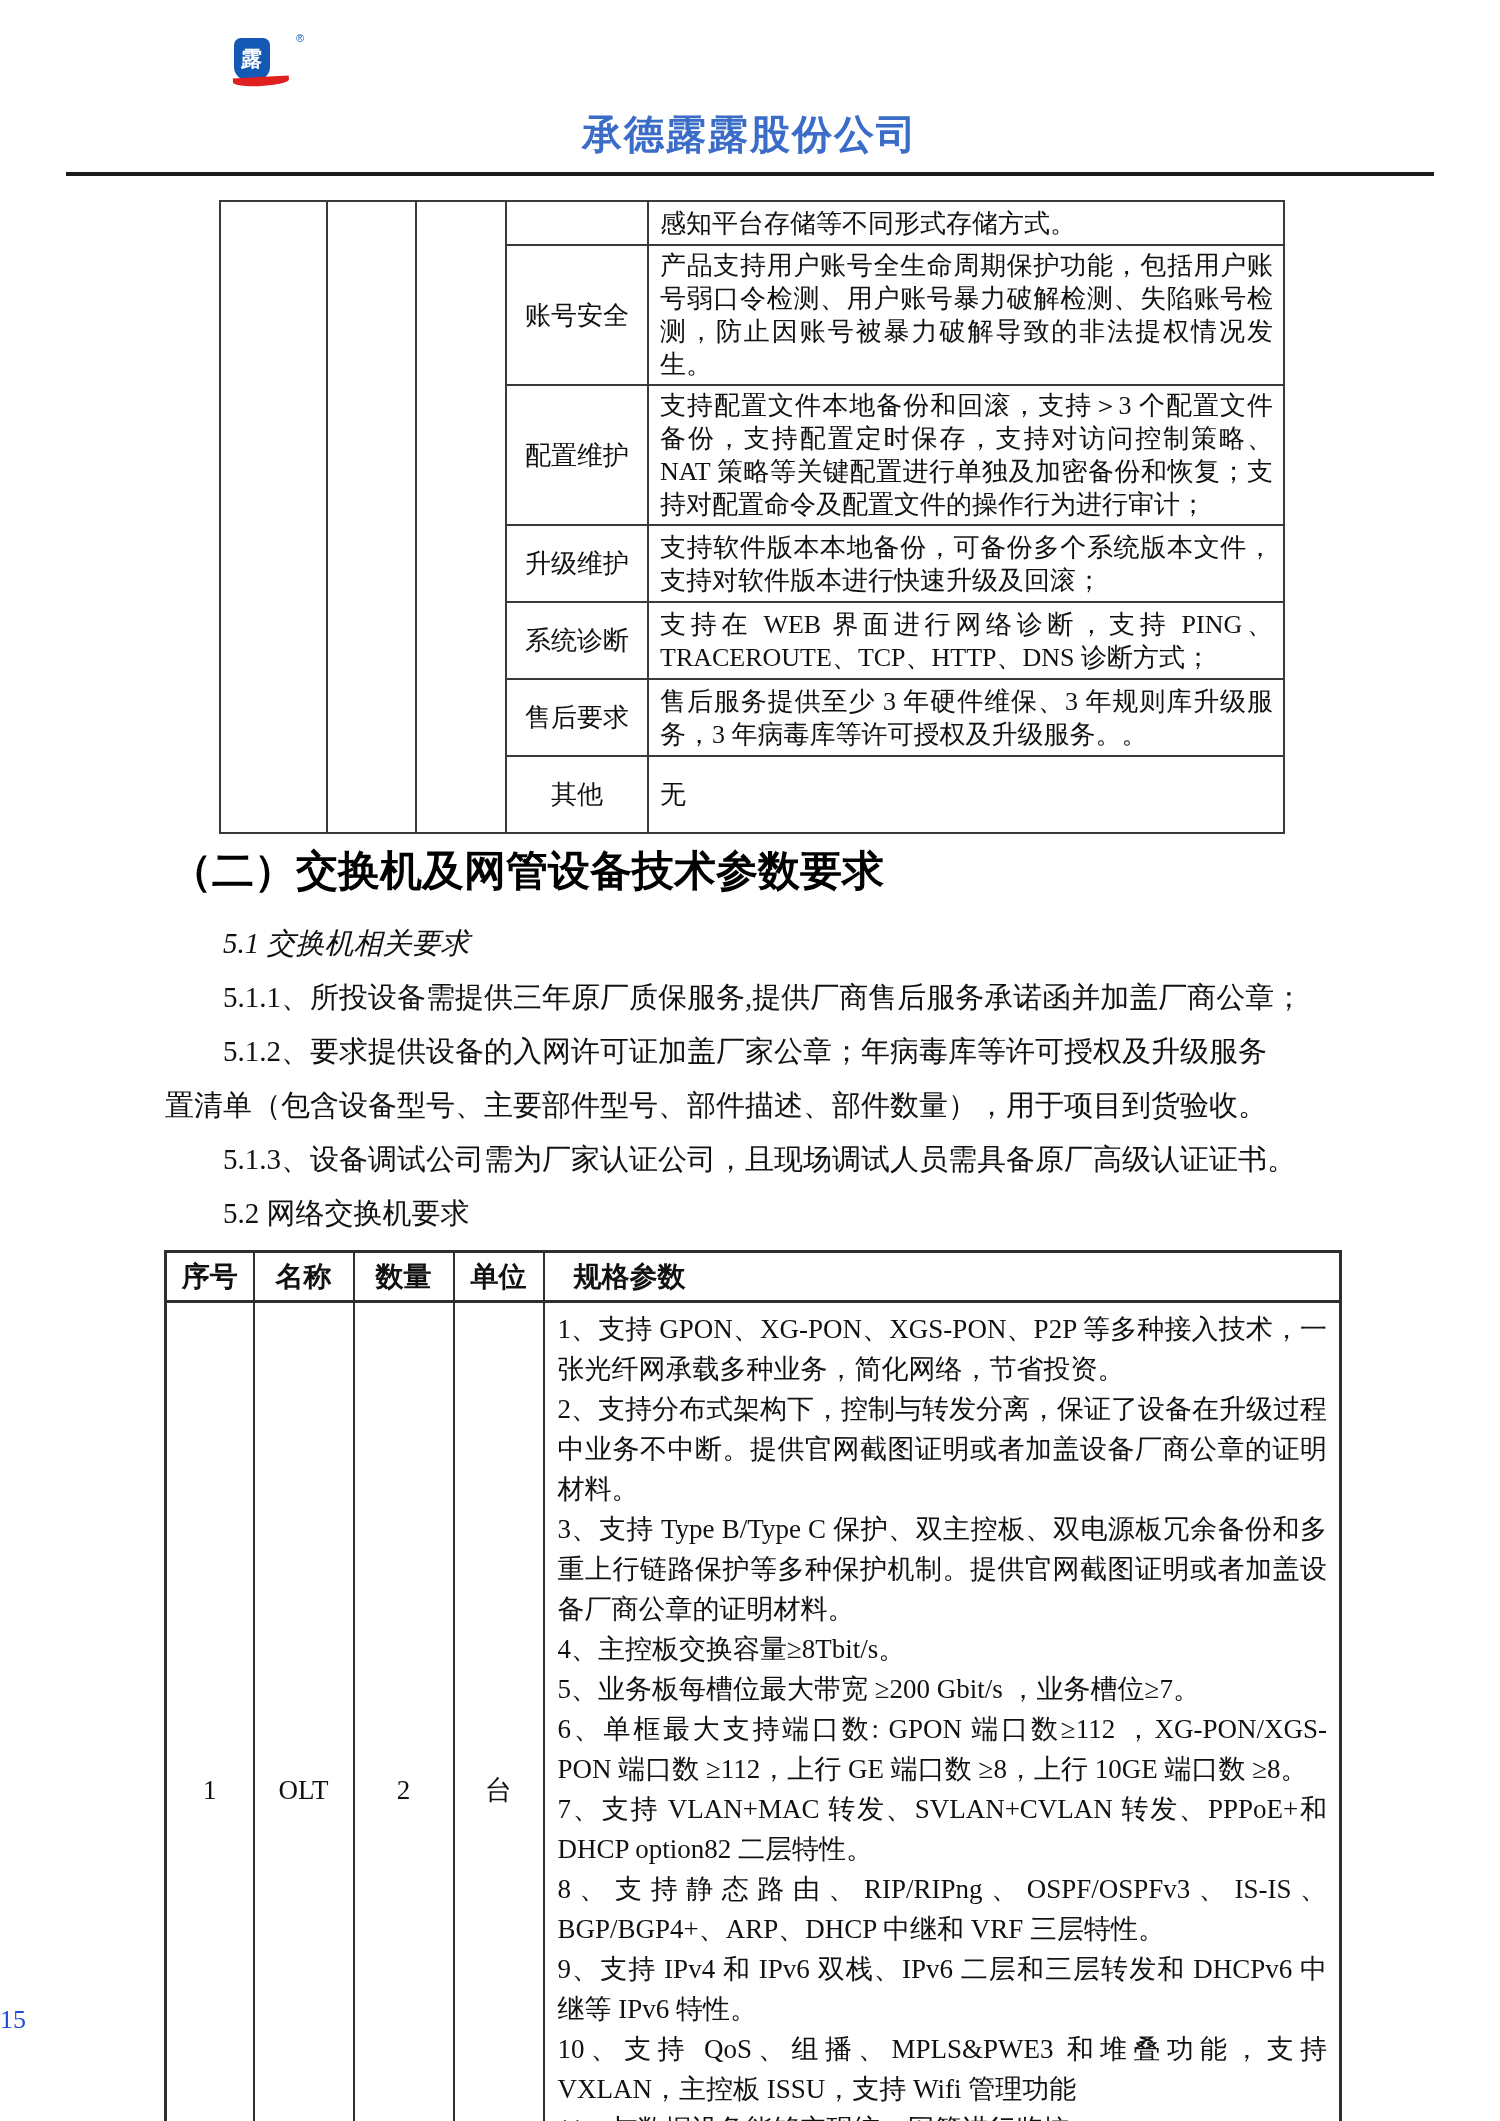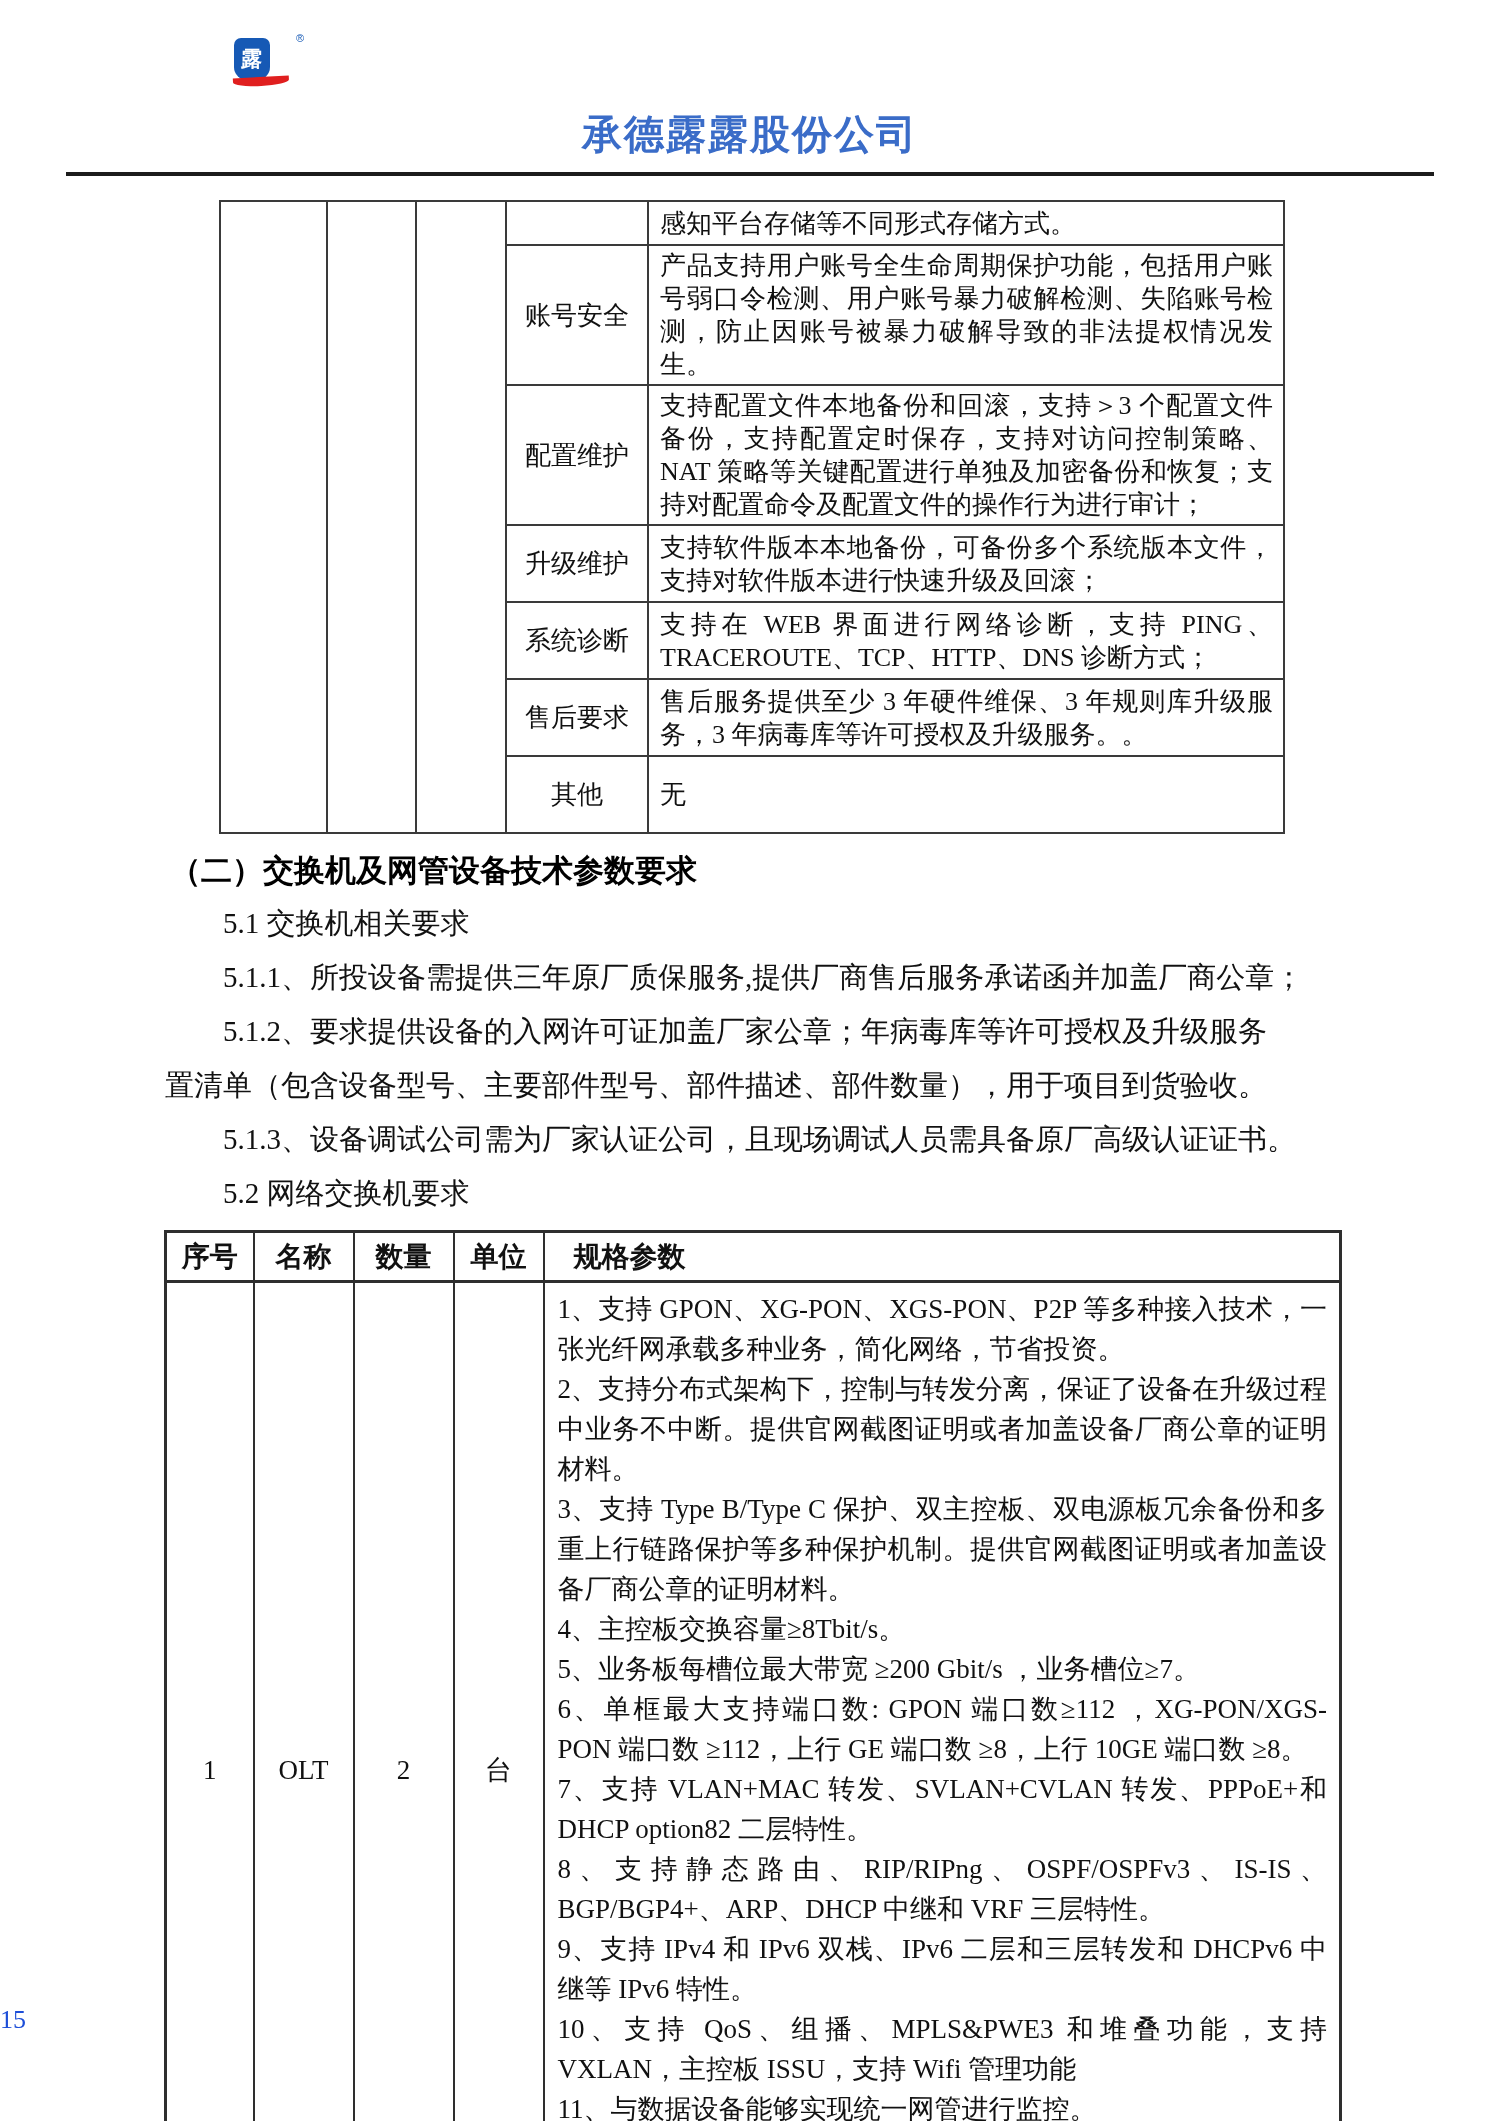--- a/index.html
+++ b/index.html
@@ -57,28 +57,28 @@
     margin:24px 0 0 219px;
     width:1064px;
     font-size:26px; line-height:33px;
   }
   .t1 td { border:2px solid #3a3a3a; vertical-align:middle; }
   .t1 .lbl { text-align:center; padding:21px 4px; }
   .t1 .cnt { text-align:justify; padding:3px 10px 3px 11px; }
   
   .sec-heading {
     margin:17px 60px 0 170px;
-    font-size:31px; line-height:40px;
+    font-size:42px; line-height:40px;
     font-weight:bold;
     font-family:"Liberation Sans","DejaVu Sans",sans-serif;
     color:#000;
   }
   .para { font-size:29px; line-height:33px; margin:21px 60px 0 223px; }
   .para.flush { margin-left:165px; }
-  .para.first { margin-top:16px; }
+  .para.first { margin-top:36px;font-style:italic; }
   
   .t2 {
     margin:20px 0 0 164px;
     width:1175px;
     font-size:27px;
   }
   .t2 th, .t2 td { border:2px solid #2e2e2e; }
   .t2 { border:3px solid #2e2e2e; }
   .t2 thead th {
     font-weight:bold; font-size:28px;

